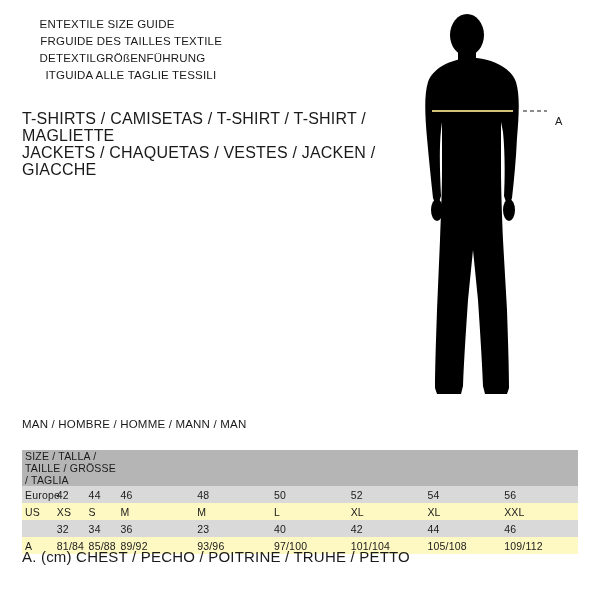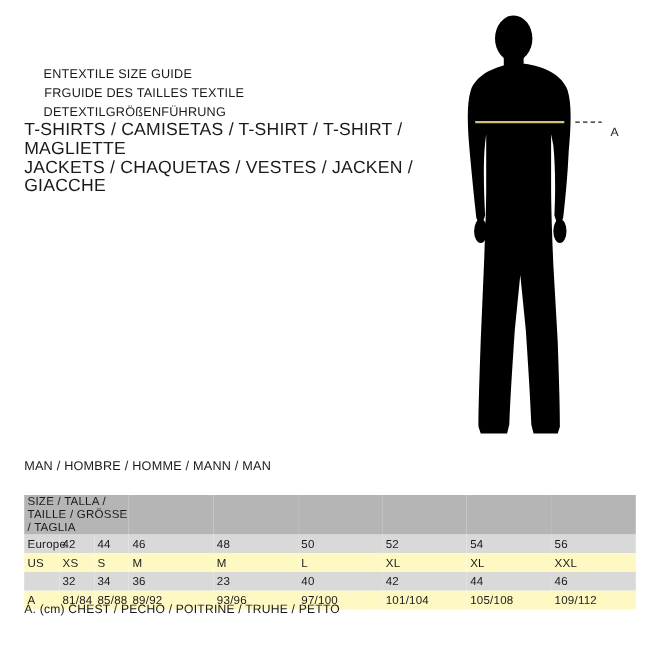--- a/index.html
+++ b/index.html
@@ -36,21 +36,20 @@
     font-size: 11.5px;
     letter-spacing: 0.2px;
   }
   .lang-code {
     width: 34px;
     flex: 0 0 34px;
     color: #1a1a1a;
   }
   .lang-text {
     color: #1a1a1a;
-    margin-top: 44px;
   }
 
   
   .product-block {
     position: absolute;
     left: 22px;
     top: 110px;
     width: 400px;
   }
   .product-line {
@@ -116,21 +115,21 @@
   tr.plain td {
     background: #fef9c3;
   }
   .col-label { width: 84px; }
   .col-val { width: 67px; }
 
   .footnote {
     position: absolute;
     left: 22px;
     top: 548px;
-    font-size: 11px;
+    font-size: 15px;
     letter-spacing: 0.2px;
     color: #1a1a1a;
   }
 </style>
 </head>
 <body>
 
 <div class="page">
 
   <div class="lang-block">
@@ -138,20 +137,24 @@
       <span class="lang-code">EN</span>
       <span class="lang-text">TEXTILE SIZE GUIDE</span>
     </div>
     <div class="lang-row">
       <span class="lang-code">FR</span>
       <span class="lang-text">GUIDE DES TAILLES TEXTILE</span>
     </div>
     <div class="lang-row">
       <span class="lang-code">DE</span>
       <span class="lang-text">TEXTILGRÖßENFÜHRUNG</span>
+    </div>
+    <div class="lang-row">
+      <span class="lang-code">IT</span>
+      <span class="lang-text">GUIDA ALLE TAGLIE TESSILI</span>
     </div>
   </div>
 
   <div class="product-block">
     <div class="product-line">T-SHIRTS / CAMISETAS / T-SHIRT / T-SHIRT / MAGLIETTE</div>
     <div class="product-line">JACKETS / CHAQUETAS / VESTES / JACKEN / GIACCHE</div>
   </div>
 
   <div class="figure-wrap">
     <svg class="figure-svg" width="200" height="395" viewBox="0 0 200 395">

